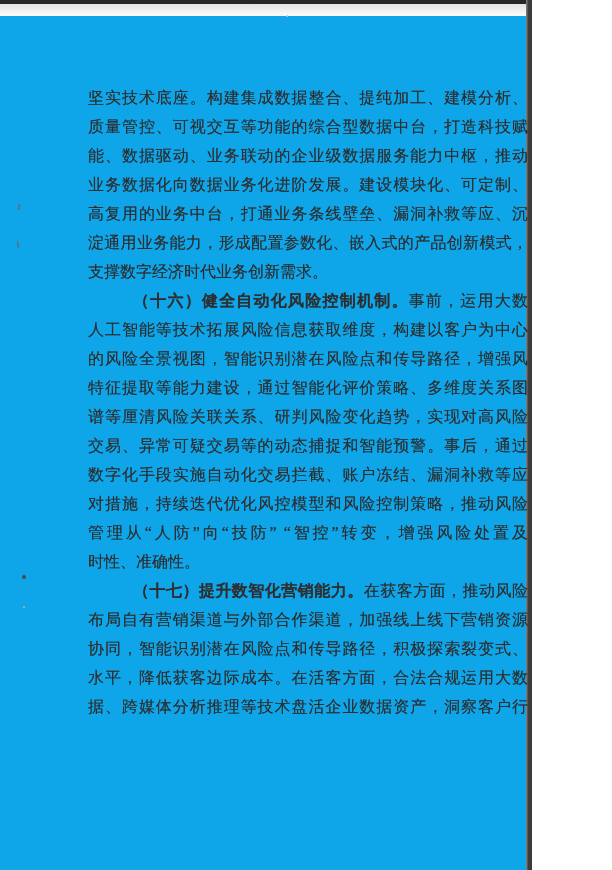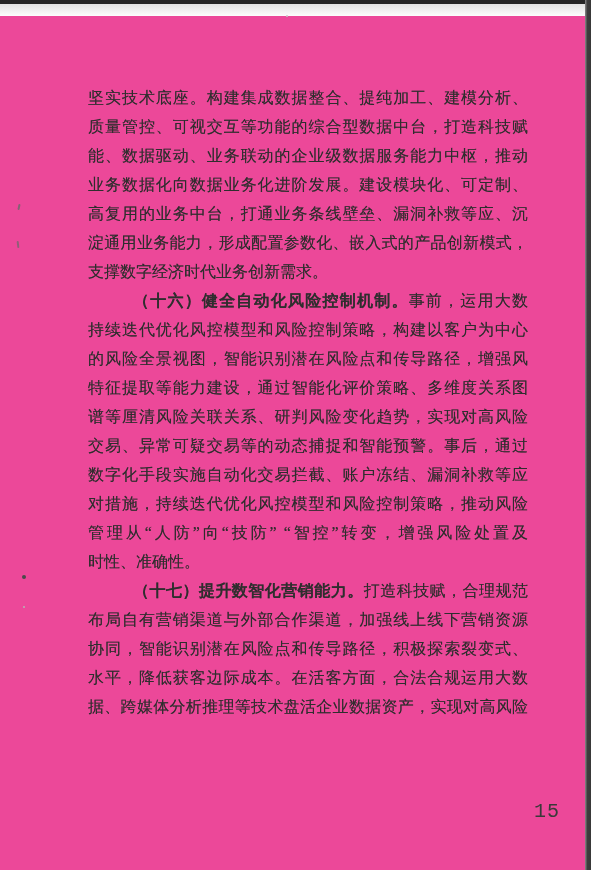--- a/index.html
+++ b/index.html
@@ -1,19 +1,19 @@
 <!DOCTYPE html>
 <html><head>
 <meta charset="utf-8">
 <style>
   html,body{margin:0;padding:0;background:#ffffff;}
   .scan-page{
     position:relative;
-    width:591px;height:870px;
-    background:#ec4899;
+    width:532px;height:870px;
+    background:#0ea5e9;
     overflow:hidden;
     font-family:"Liberation Serif","DejaVu Serif",serif;
   }
   .edge-top{
     position:absolute;left:0;top:0;width:612px;height:4px;
     background:#262626;
   }
   .edge-top-shade{
     position:absolute;left:0;top:4px;width:612px;height:12px;
     background:linear-gradient(#e2e2e2,#fdfdfd);
@@ -68,30 +68,30 @@
 
   <div class="text-block" id="text-block">
       <div class="line"><span>坚实技术底座。构建集成数据整合、提纯加工、建模分析、</span></div>
       <div class="line"><span>质量管控、可视交互等功能的综合型数据中台，打造科技赋</span></div>
       <div class="line"><span>能、数据驱动、业务联动的企业级数据服务能力中枢，推动</span></div>
       <div class="line"><span>业务数据化向数据业务化进阶发展。建设模块化、可定制、</span></div>
       <div class="line"><span>高复用的业务中台，打通业务条线壁垒、漏洞补救等应、沉</span></div>
       <div class="line"><span>淀通用业务能力，形成配置参数化、嵌入式的产品创新模式，</span></div>
       <div class="line end"><span>支撑数字经济时代业务创新需求。</span></div>
       <div class="line indent"><span class="seg-bold">（十六）健全自动化风险控制机制。</span><span>事前，运用大数据、</span></div>
-      <div class="line"><span>持续迭代优化风控模型和风险控制策略，构建以客户为中心</span></div>
+      <div class="line"><span>人工智能等技术拓展风险信息获取维度，构建以客户为中心</span></div>
       <div class="line"><span>的风险全景视图，智能识别潜在风险点和传导路径，增强风</span></div>
       <div class="line"><span>特征提取等能力建设，通过智能化评价策略、多维度关系图</span></div>
       <div class="line"><span>谱等厘清风险关联关系、研判风险变化趋势，实现对高风险</span></div>
       <div class="line"><span>交易、异常可疑交易等的动态捕捉和智能预警。事后，通过</span></div>
       <div class="line"><span>数字化手段实施自动化交易拦截、账户冻结、漏洞补救等应</span></div>
       <div class="line"><span>对措施，持续迭代优化风控模型和风险控制策略，推动风险</span></div>
       <div class="line"><span>管理从“人防”向“技防” “智控”转变，增强风险处置及</span></div>
       <div class="line end"><span>时性、准确性。</span></div>
-      <div class="line indent"><span class="seg-bold">（十七）提升数智化营销能力。</span><span>打造科技赋，合理规范</span></div>
+      <div class="line indent"><span class="seg-bold">（十七）提升数智化营销能力。</span><span>在获客方面，推动风险</span></div>
       <div class="line"><span>布局自有营销渠道与外部合作渠道，加强线上线下营销资源</span></div>
       <div class="line"><span>协同，智能识别潜在风险点和传导路径，积极探索裂变式、</span></div>
       <div class="line"><span>水平，降低获客边际成本。在活客方面，合法合规运用大数</span></div>
-      <div class="line"><span>据、跨媒体分析推理等技术盘活企业数据资产，实现对高风险</span></div>
+      <div class="line"><span>据、跨媒体分析推理等技术盘活企业数据资产，洞察客户行</span></div>
     </div>
 
   <div class="page-number">15</div>
 </div>
 
 </body></html>

